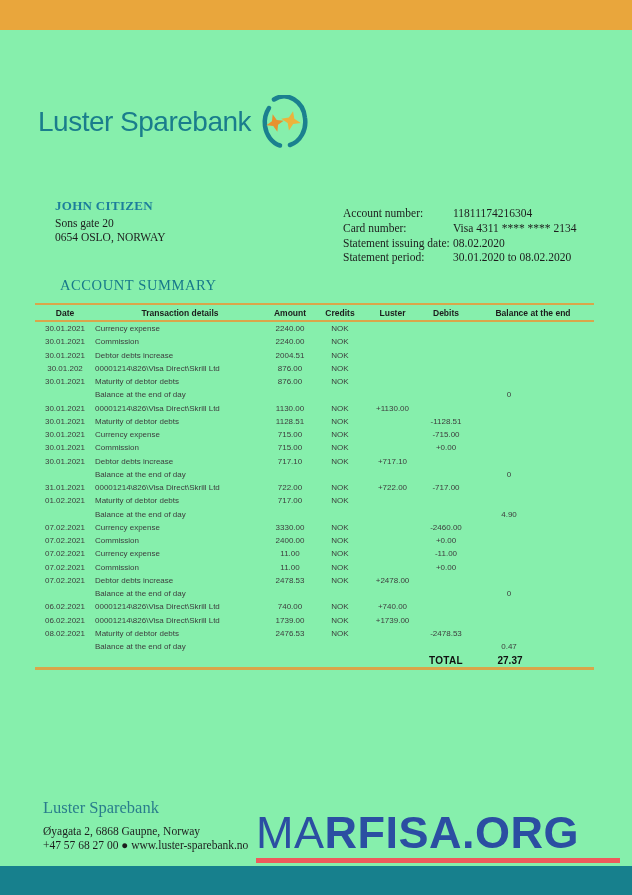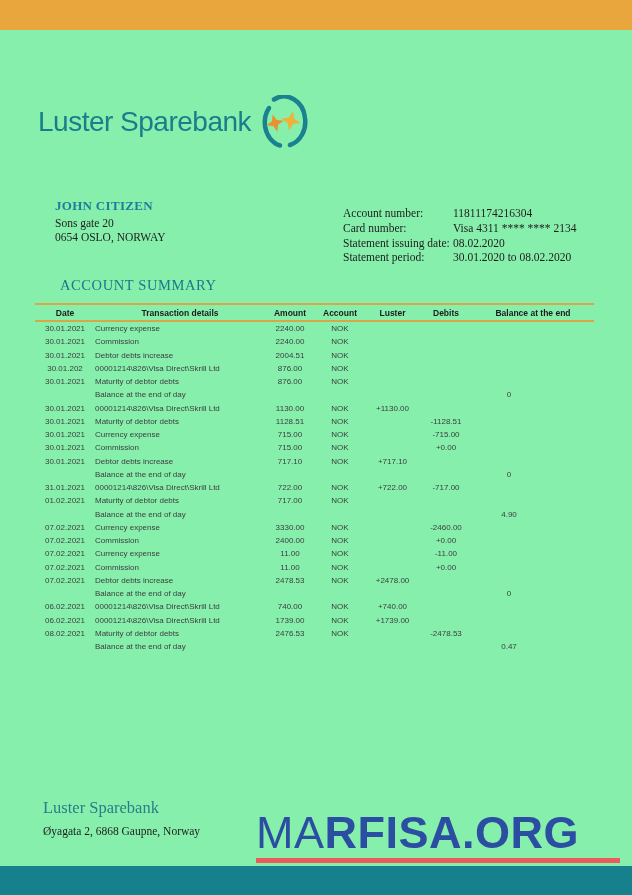--- a/index.html
+++ b/index.html
@@ -117,21 +117,21 @@
     </div>
   </div>
 
   <div class="summary-title">ACCOUNT SUMMARY</div>
 
   <div class="table">
     <div class="thead">
       <div class="cell c0">Date</div>
       <div class="cell c1" style="text-align:center;">Transaction details</div>
       <div class="cell c2">Amount</div>
-      <div class="cell c3">Account</div>
+      <div class="cell c3">Credits</div>
       <div class="cell c4">Luster</div>
       <div class="cell c5">Debits</div>
       <div class="cell c6">Balance at the end</div>
     </div>
     <div>
         <div class="trow">
           <div class="cell c0">30.01.2021</div>
           <div class="cell c1">Currency expense</div>
           <div class="cell c2">2240.00</div>
           <div class="cell c3">NOK</div>
@@ -349,25 +349,35 @@
         <div class="trow">
           <div class="cell c0"></div>
           <div class="cell c1">Balance at the end of day</div>
           <div class="cell c2"></div>
           <div class="cell c3"></div>
           <div class="cell c4"></div>
           <div class="cell c5"></div>
           <div class="cell c6">0.47</div>
         </div>
       </div>
+    <div class="total-row">
+      <div></div>
+        <div></div>
+        <div></div>
+        <div></div>
+        <div></div>
+      <div class="total-label">TOTAL</div>
+      <div class="total-value">27.37</div>
+    </div>
   </div>
 
   <div class="footer">
     <div class="bank">Luster Sparebank</div>
     <div class="line">Øyagata 2, 6868 Gaupne, Norway</div>
+    <div class="line">+47 57 68 27 00 ● www.luster-sparebank.no</div>
   </div>
 
   <div class="marfisa">
     <div class="marfisa-text"><span class="light">MA</span><span>RFISA.ORG</span></div>
     <div class="marfisa-bar"></div>
   </div>
 
   <div class="bottombar"></div>
 
 </div>

